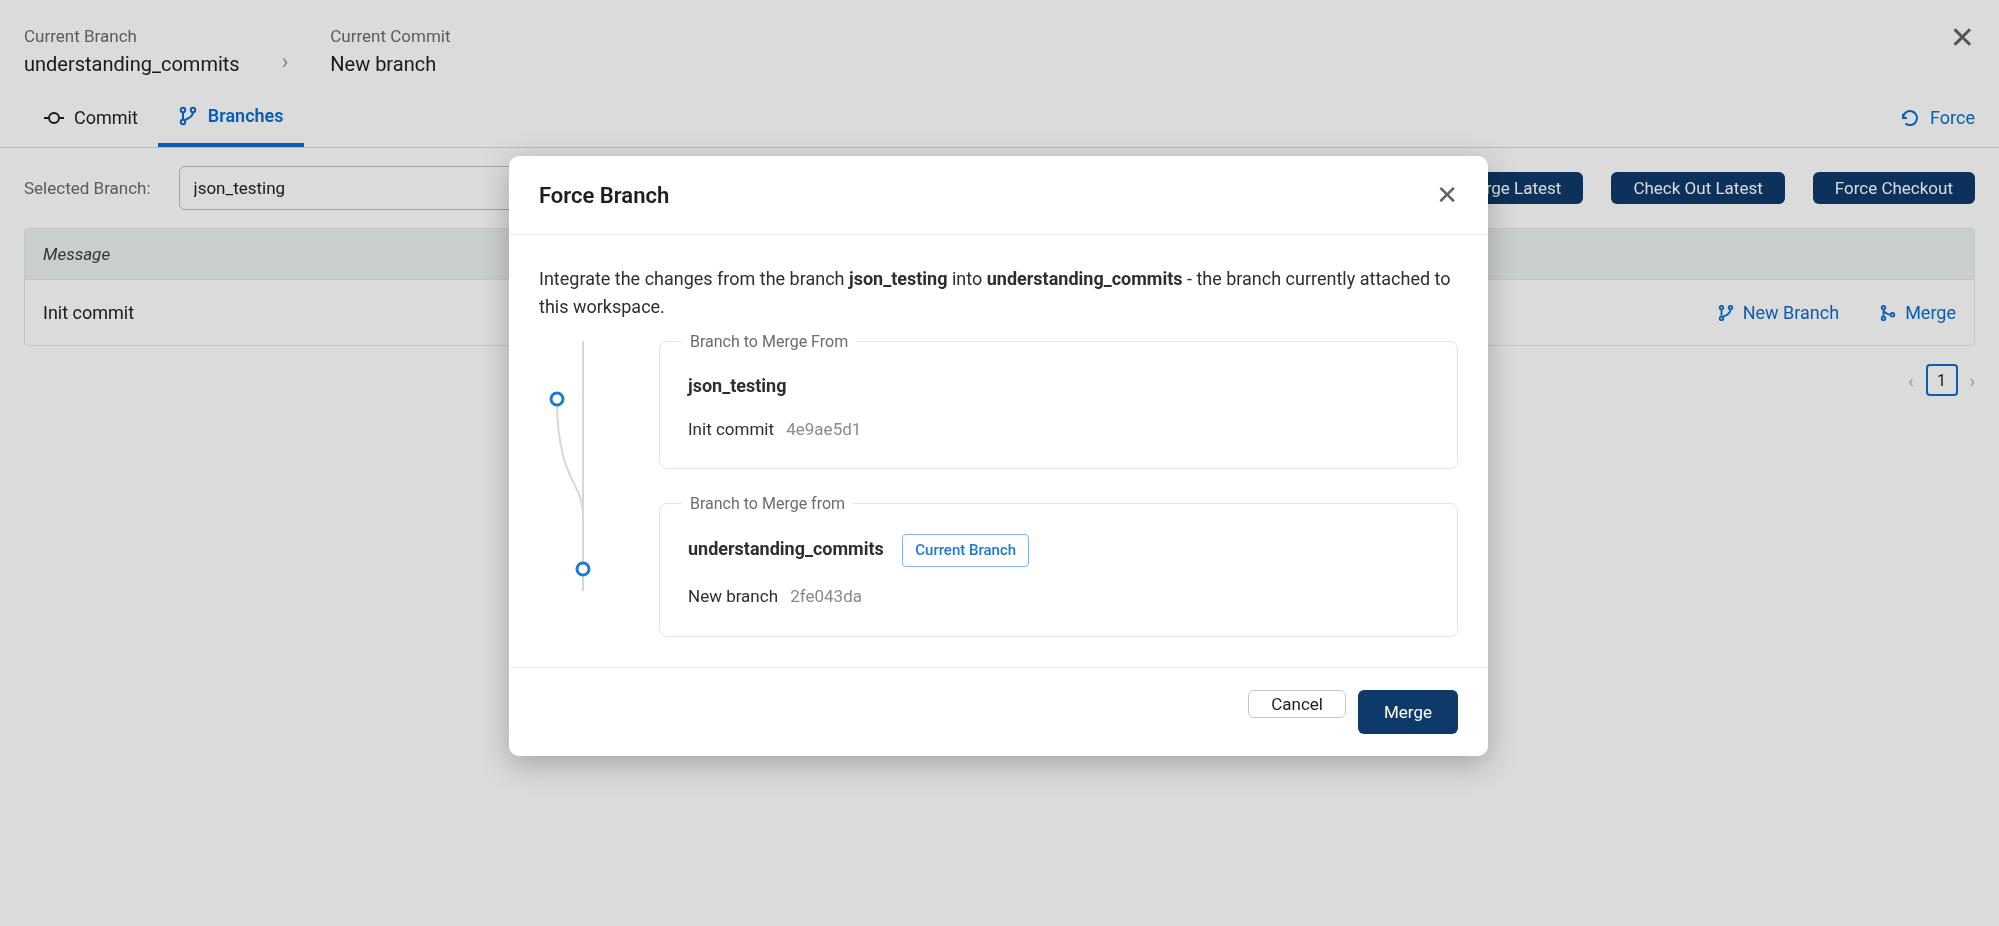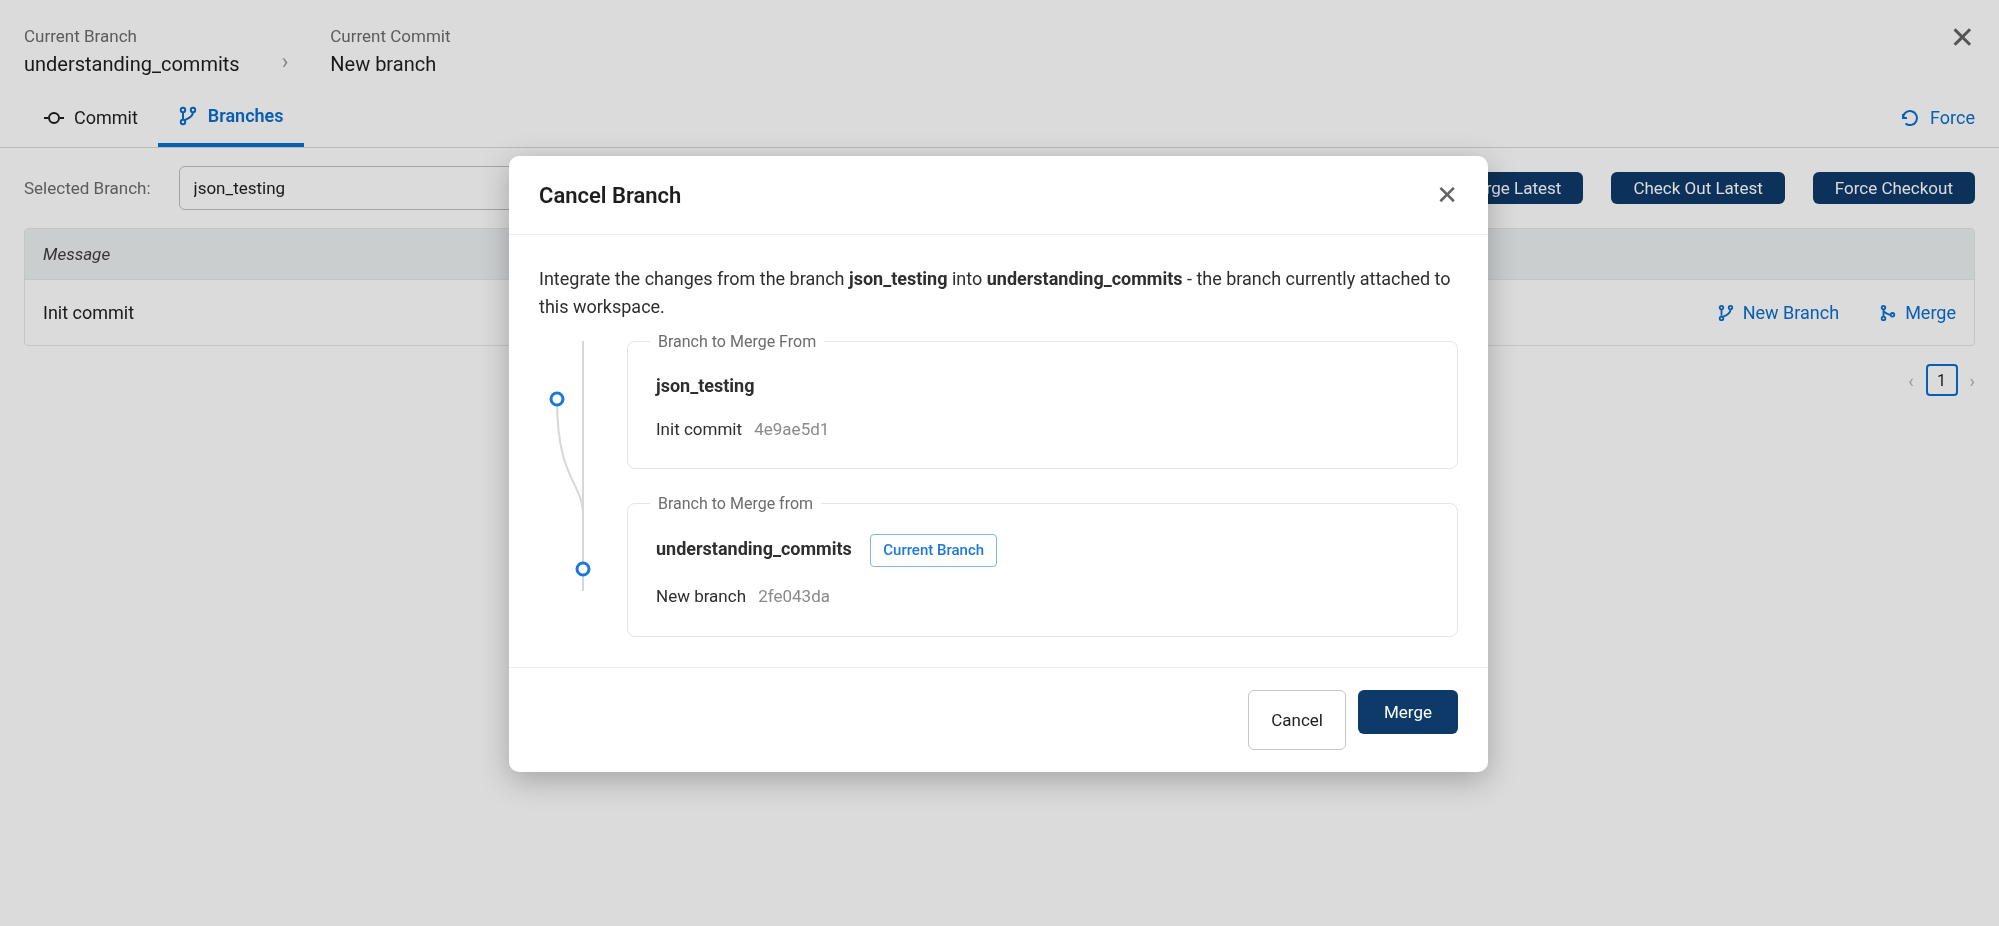--- a/index.html
+++ b/index.html
@@ -46,31 +46,31 @@
   .pager .arrow { color: #b3b3b3; font-size: 18px; cursor: pointer; }
   .pager .page-num { border: 2px solid #0a6ed1; border-radius: 4px; width: 32px; height: 32px; display: flex; align-items: center; justify-content: center; font-size: 16px; color: #1e1e1e; }
 
   
   .modal { position: absolute; left: 509px; top: 156px; width: 979px; background: #fff; border-radius: 10px; box-shadow: 0 8px 30px rgba(0,0,0,.25); overflow: hidden; }
   .modal-head { display: flex; align-items: center; justify-content: space-between; padding: 24px 30px; border-bottom: 1px solid #eceef0; }
   .modal-title { font-size: 22px; font-weight: 600; }
   .modal-close { font-size: 26px; color: #636363; cursor: pointer; }
   .modal-body { padding: 30px; font-size: 18px; color: #2e2e2e; line-height: 1.55; }
   .modal-body .intro strong { font-weight: 700; }
-  .merge-layout { display: flex; gap: 28px; margin-top: 20px; }
+  .merge-layout { display: flex; gap: 60px; margin-top: 20px; }
   .graph { width: 60px; position: relative; }
   .cards { flex: 1; display: flex; flex-direction: column; gap: 34px; }
   .fieldset { border: 1px solid #e3e6e8; border-radius: 8px; padding: 30px 28px 26px 28px; position: relative; }
   .legend { position: absolute; top: -12px; left: 22px; background: #fff; padding: 0 8px; font-size: 16px; color: #6c6c6c; }
   .branch-name { font-weight: 700; font-size: 18px; }
   .commit-line { margin-top: 16px; font-size: 17px; }
   .commit-line .hash { color: #8a8a8a; margin-left: 8px; }
   .chip { display: inline-block; margin-left: 14px; padding: 4px 12px; border: 1px solid #7fb5ea; color: #1d78d6; border-radius: 4px; font-size: 15px; font-weight: 500; }
   .modal-foot { display: flex; justify-content: flex-end; gap: 12px; padding: 22px 30px; border-top: 1px solid #eceef0; }
-  .btn-secondary { height: 60px; padding: 0 22px; background: #fff; border: 1px solid #c3c7cb; border-radius: 6px; font-size: 17px; cursor: pointer; color: #1e1e1e; }
+  .btn-secondary { height: 28px; padding: 0 22px; background: #fff; border: 1px solid #c3c7cb; border-radius: 6px; font-size: 17px; cursor: pointer; color: #1e1e1e; }
   .btn-primary2 { height: 44px; padding: 0 26px; background: #0e3a69; color: #fff; border: none; border-radius: 6px; font-size: 17px; cursor: pointer; }
 
   svg { display: block; }
 </style>
 </head>
 <body>
 
 <div class="page">
 
   <div class="header-strip">
@@ -172,21 +172,21 @@
     <span class="page-num">1</span>
     <span class="arrow">›</span>
   </div>
 
 </div>
 
 <div class="scrim"></div>
 
 <div class="modal">
   <div class="modal-head">
-    <span class="modal-title">Cancel Branch</span>
+    <span class="modal-title">Force Branch</span>
     <span class="modal-close">✕</span>
   </div>
   <div class="modal-body">
     <p class="intro">
       <span>Integrate the changes from the branch </span><strong>json_testing</strong><span> into </span><strong>understanding_commits</strong><span> - the branch currently attached to this workspace.</span>
     </p>
 
     <div class="merge-layout">
       <div class="graph">
         <svg width="60" height="250" viewBox="0 0 60 250">

